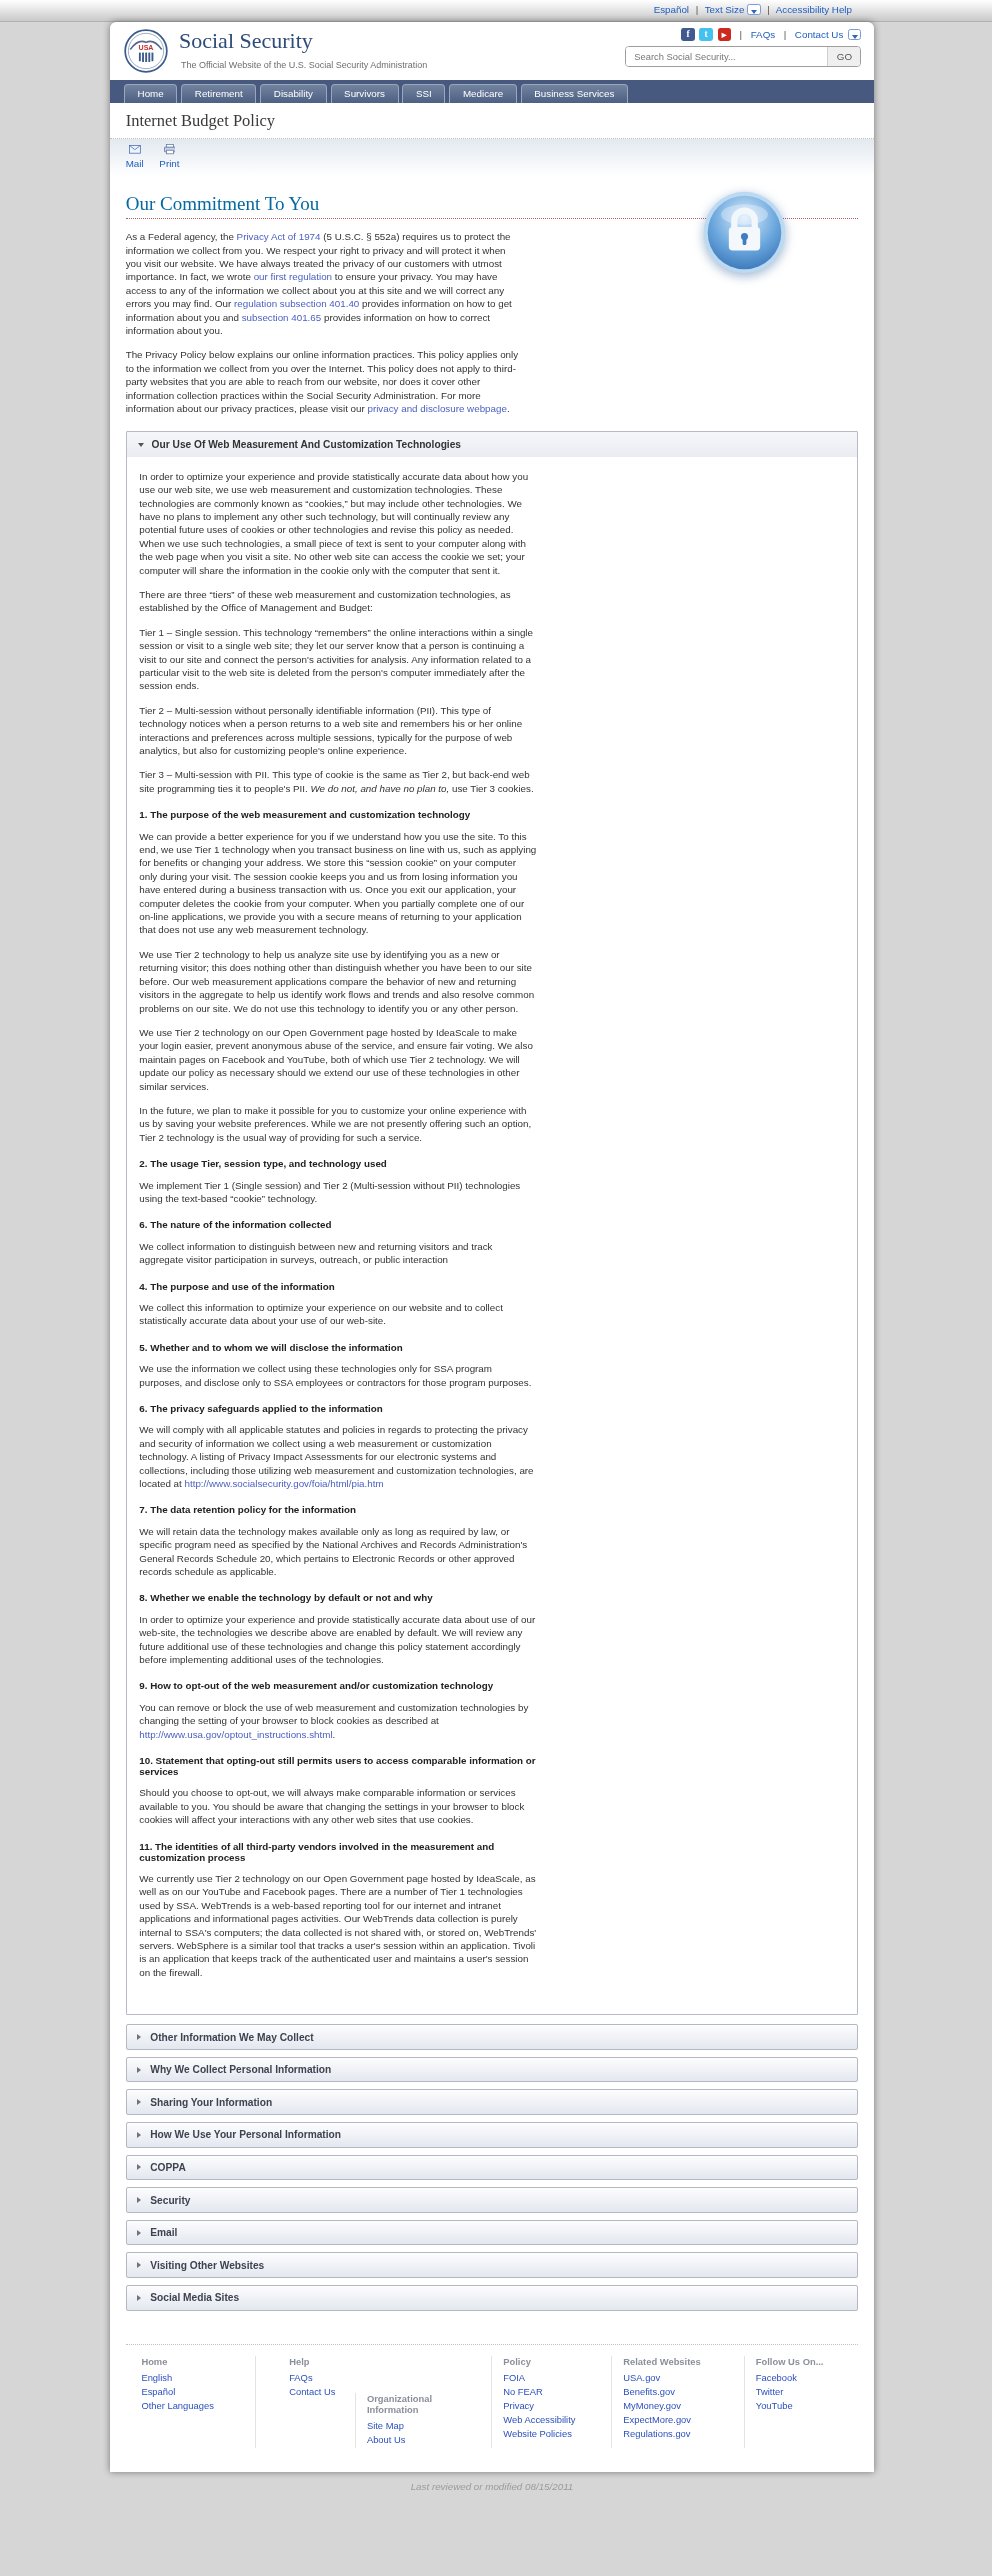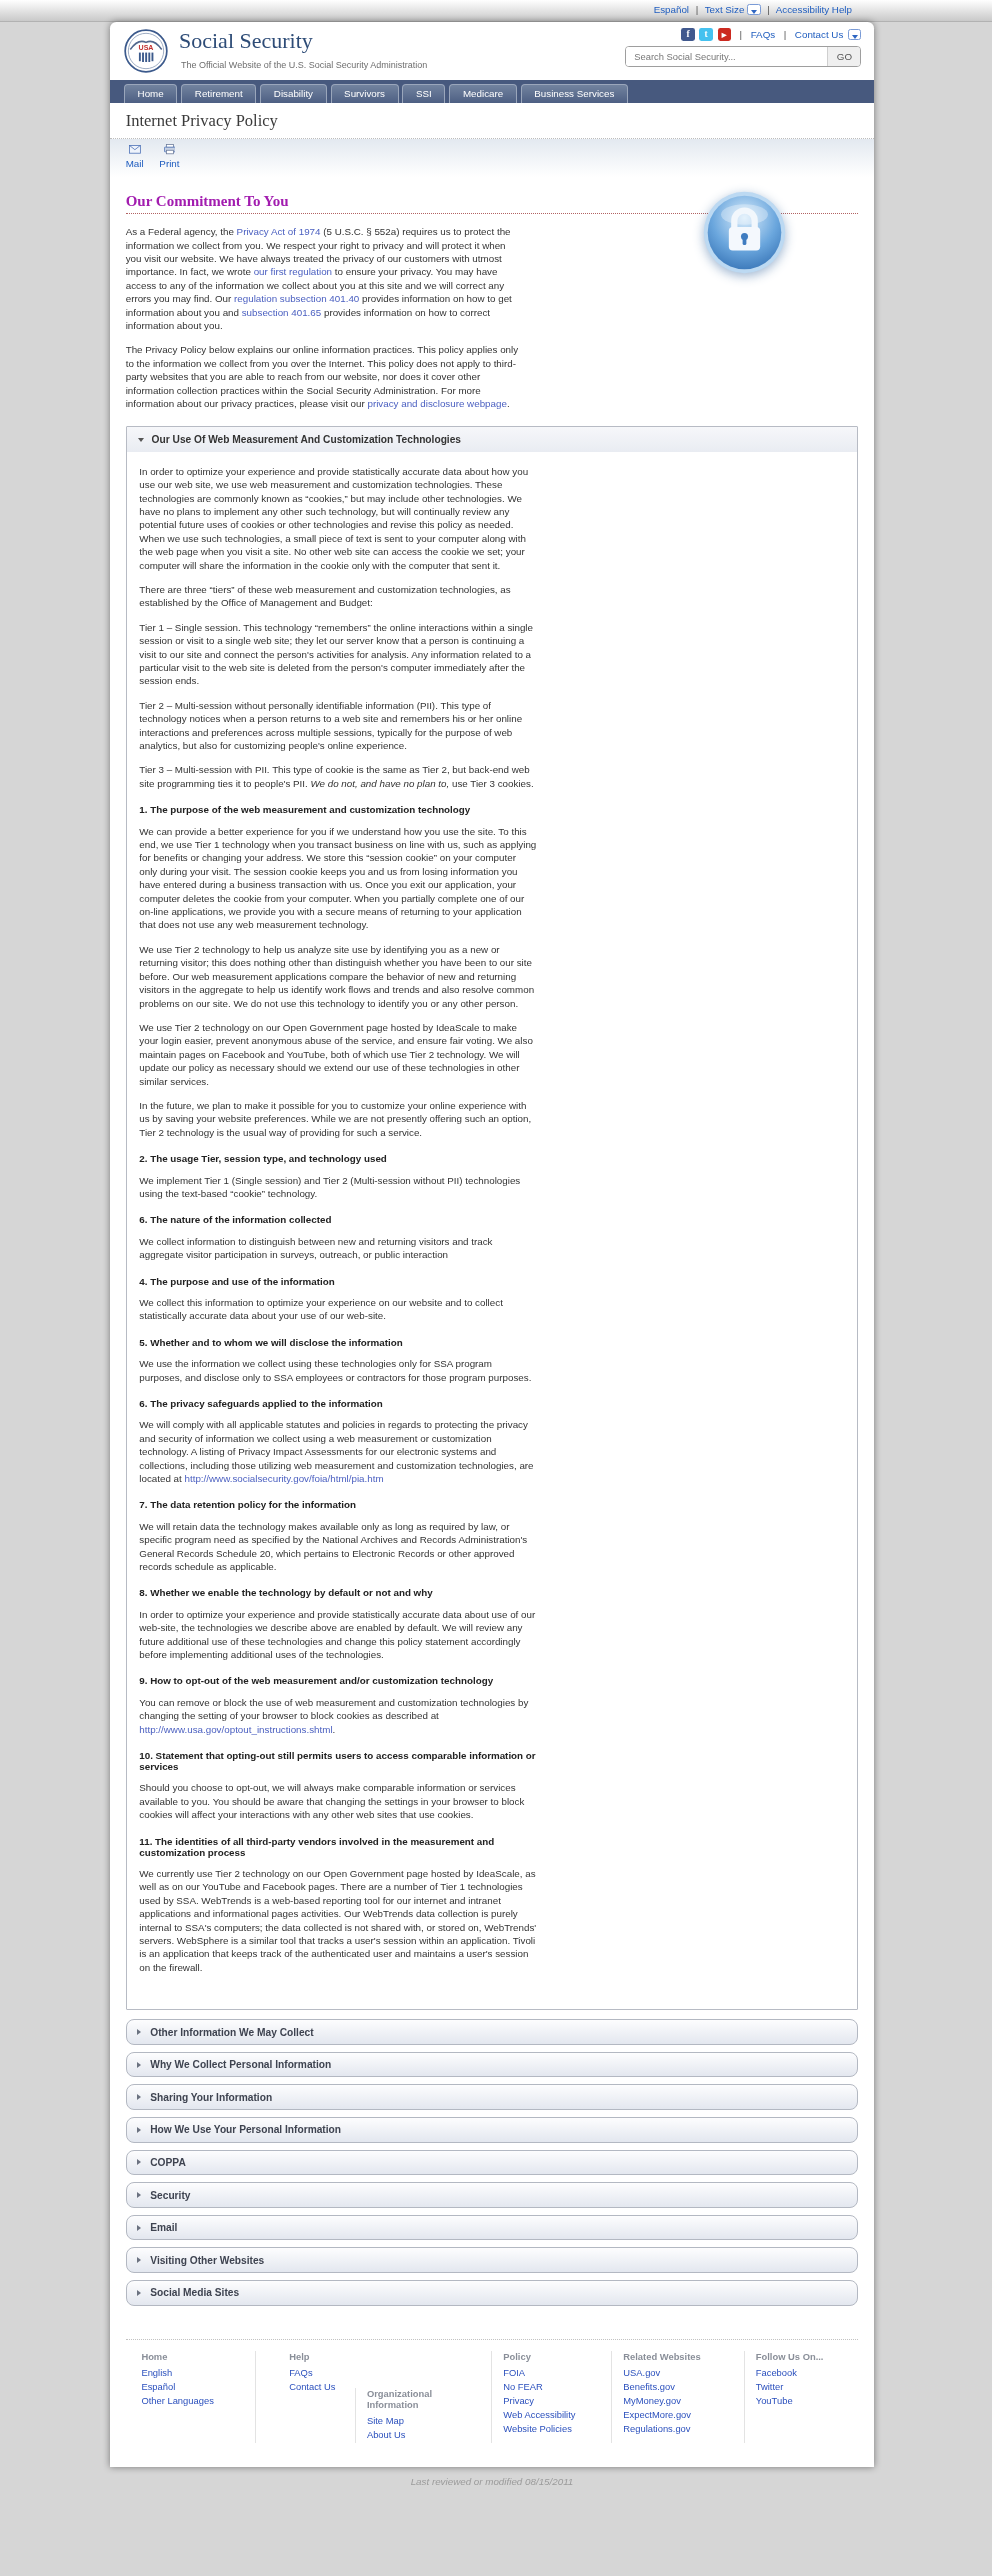--- a/index.html
+++ b/index.html
@@ -38,32 +38,32 @@
   
   .navbar { background:#47597e; height:23px; padding-left:14px; display:flex; align-items:flex-end; gap:3.9px; }
   .tab { color:#fff; font-size:9.8px; padding:3.1px 12.6px 3.9px; background:linear-gradient(#72839f,#4d5f83); border:0.8px solid #9aa6bb; border-bottom:none; border-radius:3.9px 3.9px 0 0; cursor:pointer; white-space:nowrap; }
   
   .title-band { padding:7.9px 15.7px 7px; font-family:"Liberation Serif", serif; font-size:16.5px; color:#3a3a3a; border-bottom:0.8px dotted #bdbdbd; }
   .tools-band { background:linear-gradient(#e3e9f0,#ffffff); padding:5.5px 15.7px 7.9px; font-size:9.8px; display:flex; gap:15.7px; align-items:center; }
   .tool-link { color:#1f5dbf; display:flex; gap:3.9px; align-items:center; cursor:pointer;flex-direction:column; }
   
   .content { padding:9.4px 15.7px 0; }
   .lock-wrap { float:right; width:83px; height:83px; margin:4.7px 72px 11px 0; filter:drop-shadow(0 3.1px 5.5px rgba(40,90,150,.45)); }
-  .commit-h { font-family:"Liberation Serif", serif; font-size:15px; font-weight:bold; color:#a21caf; margin:6.3px 0 0; padding-bottom:3.1px; border-bottom:0.8px dotted #b26262; }
+  .commit-h { font-family:"Liberation Serif", serif; font-size:19px; font-weight:normal; color:#0369a1; margin:6.3px 0 0; padding-bottom:3.1px; border-bottom:0.8px dotted #b26262; }
   .para { width:397px; font-size:9.8px; line-height:13.4px; color:#333; margin:11px 0; }
   .lnk { color:#4a5fc0; cursor:pointer; }
   .ital { font-style:italic; }
   .panel { border:0.8px solid #b7bbc4; border-radius:1px; margin:15.7px 0 9.4px; overflow:hidden; }
   .panel-hdr { padding:7px 11px; background:linear-gradient(#f6f7fa,#e9ecf2); font-size:10.2px; font-weight:bold; color:#333; display:flex; gap:7.9px; align-items:center; cursor:pointer; }
   .tri-down { width:0; height:0; border-left:3.1px solid transparent; border-right:3.1px solid transparent; border-top:4.7px solid #555; }
   .tri-right { width:0; height:0; border-top:3.1px solid transparent; border-bottom:3.1px solid transparent; border-left:4.7px solid #6b7280; }
   .panel-body { padding:1.6px 12.6px 23.6px; }
   .num-head { font-size:9.8px; color:#222; margin:14px 0 0; width:397px; }
   .num-head + .para { margin-top:9.4px; }
-  .acc-bar { display:flex; gap:9.4px; align-items:center; border:0.8px solid #b3b8c2; border-radius:8px; background:linear-gradient(#fdfdfe,#e3e7ef); padding:6.3px 10.2px; margin:7px 0; font-size:10.2px; font-weight:bold; color:#3e4350; cursor:pointer; }
+  .acc-bar { display:flex; gap:9.4px; align-items:center; border:0.8px solid #b3b8c2; border-radius:2px; background:linear-gradient(#fdfdfe,#e3e7ef); padding:6.3px 10.2px; margin:7px 0; font-size:10.2px; font-weight:bold; color:#3e4350; cursor:pointer; }
   
   .footer { border-top:0.8px dotted #c2c2c2; margin-top:33px; padding:11px 15.7px 23.6px; display:flex; }
   .f-col { padding:0 11px; font-size:9.4px; }
   .f-col:nth-child(1){ width:118px; padding-left:0; }
   .f-col:nth-child(2){ width:102px;padding-left:33px; }
   .f-col:nth-child(3){ width:141px;margin-top:37px; }
   .f-col:nth-child(4){ width:124px; }
   .f-col:nth-child(5){ width:137px; }
   .f-col:nth-child(6){ width:102px; }
   .f-col + .f-col { border-left:0.8px solid #e3e3e3; }
@@ -124,21 +124,21 @@
   <div class="navbar" id="nav">
       <div class="tab">Home</div>
       <div class="tab">Retirement</div>
       <div class="tab">Disability</div>
       <div class="tab">Survivors</div>
       <div class="tab">SSI</div>
       <div class="tab">Medicare</div>
       <div class="tab">Business Services</div>
     </div>
 
-  <div class="title-band">Internet Privacy Policy</div>
+  <div class="title-band">Internet Budget Policy</div>
 
   <div class="tools-band">
     <span class="tool-link">
       <svg width="11.8" height="8.6" viewBox="0 0 15 11">
         <rect x="0.5" y="0.5" width="14" height="10" fill="#eef3fb" stroke="#4a6fb5"></rect>
         <path d="M0.5 0.5 L7.5 6 L14.5 0.5" fill="none" stroke="#4a6fb5"></path>
       </svg>
       <span>Mail</span>
     </span>
     <span class="tool-link">

